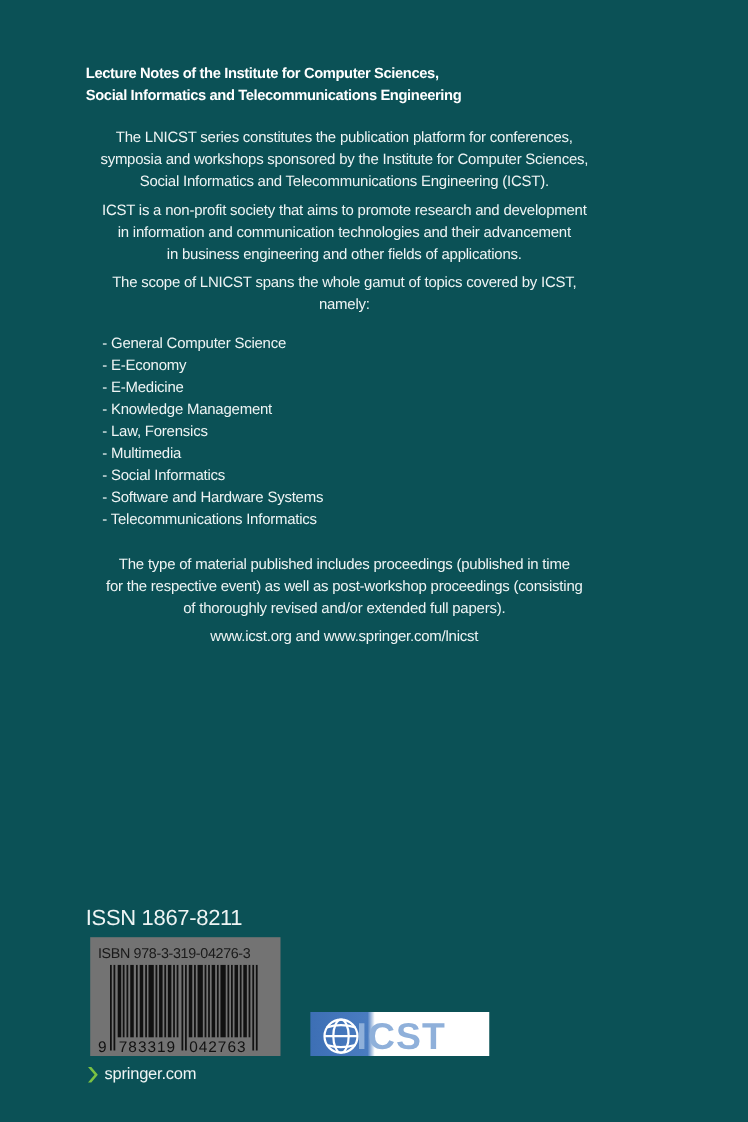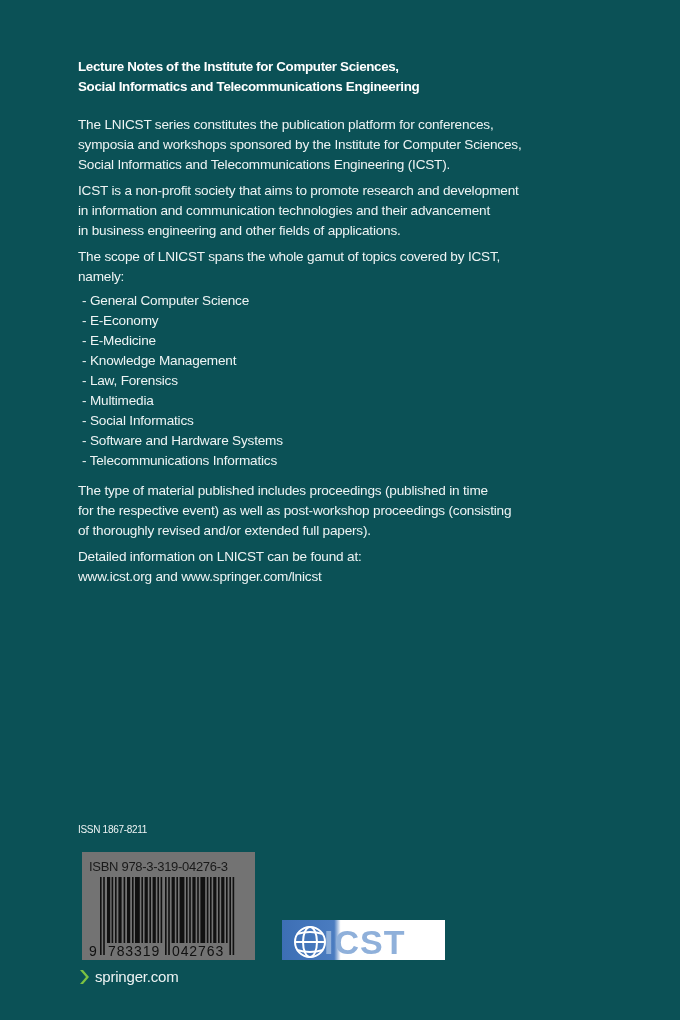--- a/index.html
+++ b/index.html
@@ -30,29 +30,29 @@
       position: absolute;
       left: 78px;
       top: 115px;
       width: 470px;
       font-size: 13.6px;
       line-height: 20px;
       letter-spacing: -0.2px;
       color: #eef4f4;
     }
     .para { margin: 0; }
-    .para div { white-space: nowrap; }
+    .para div { white-space: nowrap; text-align: center; }
     .gap { height: 6px; }
-    .topics { margin: 4px; padding: 0; list-style: none; }
+    .topics { margin: 15px; padding: 0; list-style: none; }
     .topics li { white-space: nowrap; height: 20px; }
     .issn {
       position: absolute;
       left: 78px;
       top: 824px;
-      font-size: 10px;
+      font-size: 20px;
       letter-spacing: -0.3px;
       color: #eef4f4;
       white-space: nowrap;
     }
     .barcode-box {
       position: absolute;
       left: 82px;
       top: 852px;
       width: 173px;
       height: 108px;
@@ -134,21 +134,20 @@
     <li>- Telecommunications Informatics</li>
   </ul>
   <div class="gap"></div>
   <div class="para">
     <div>The type of material published includes proceedings (published in time</div>
     <div>for the respective event) as well as post-workshop proceedings (consisting</div>
     <div>of thoroughly revised and/or extended full papers).</div>
   </div>
   <div class="gap"></div>
   <div class="para">
-    <div>Detailed information on LNICST can be found at:</div>
     <div>www.icst.org and www.springer.com/lnicst</div>
   </div>
 </div>
 
 <div class="issn">ISSN 1867-8211</div>
 
 <div class="barcode-box">
   <div class="isbn-label">ISBN 978-3-319-04276-3</div>
   <svg class="barcode-svg" width="165" height="80" viewBox="0 0 165 80">
     <g fill="#111">

